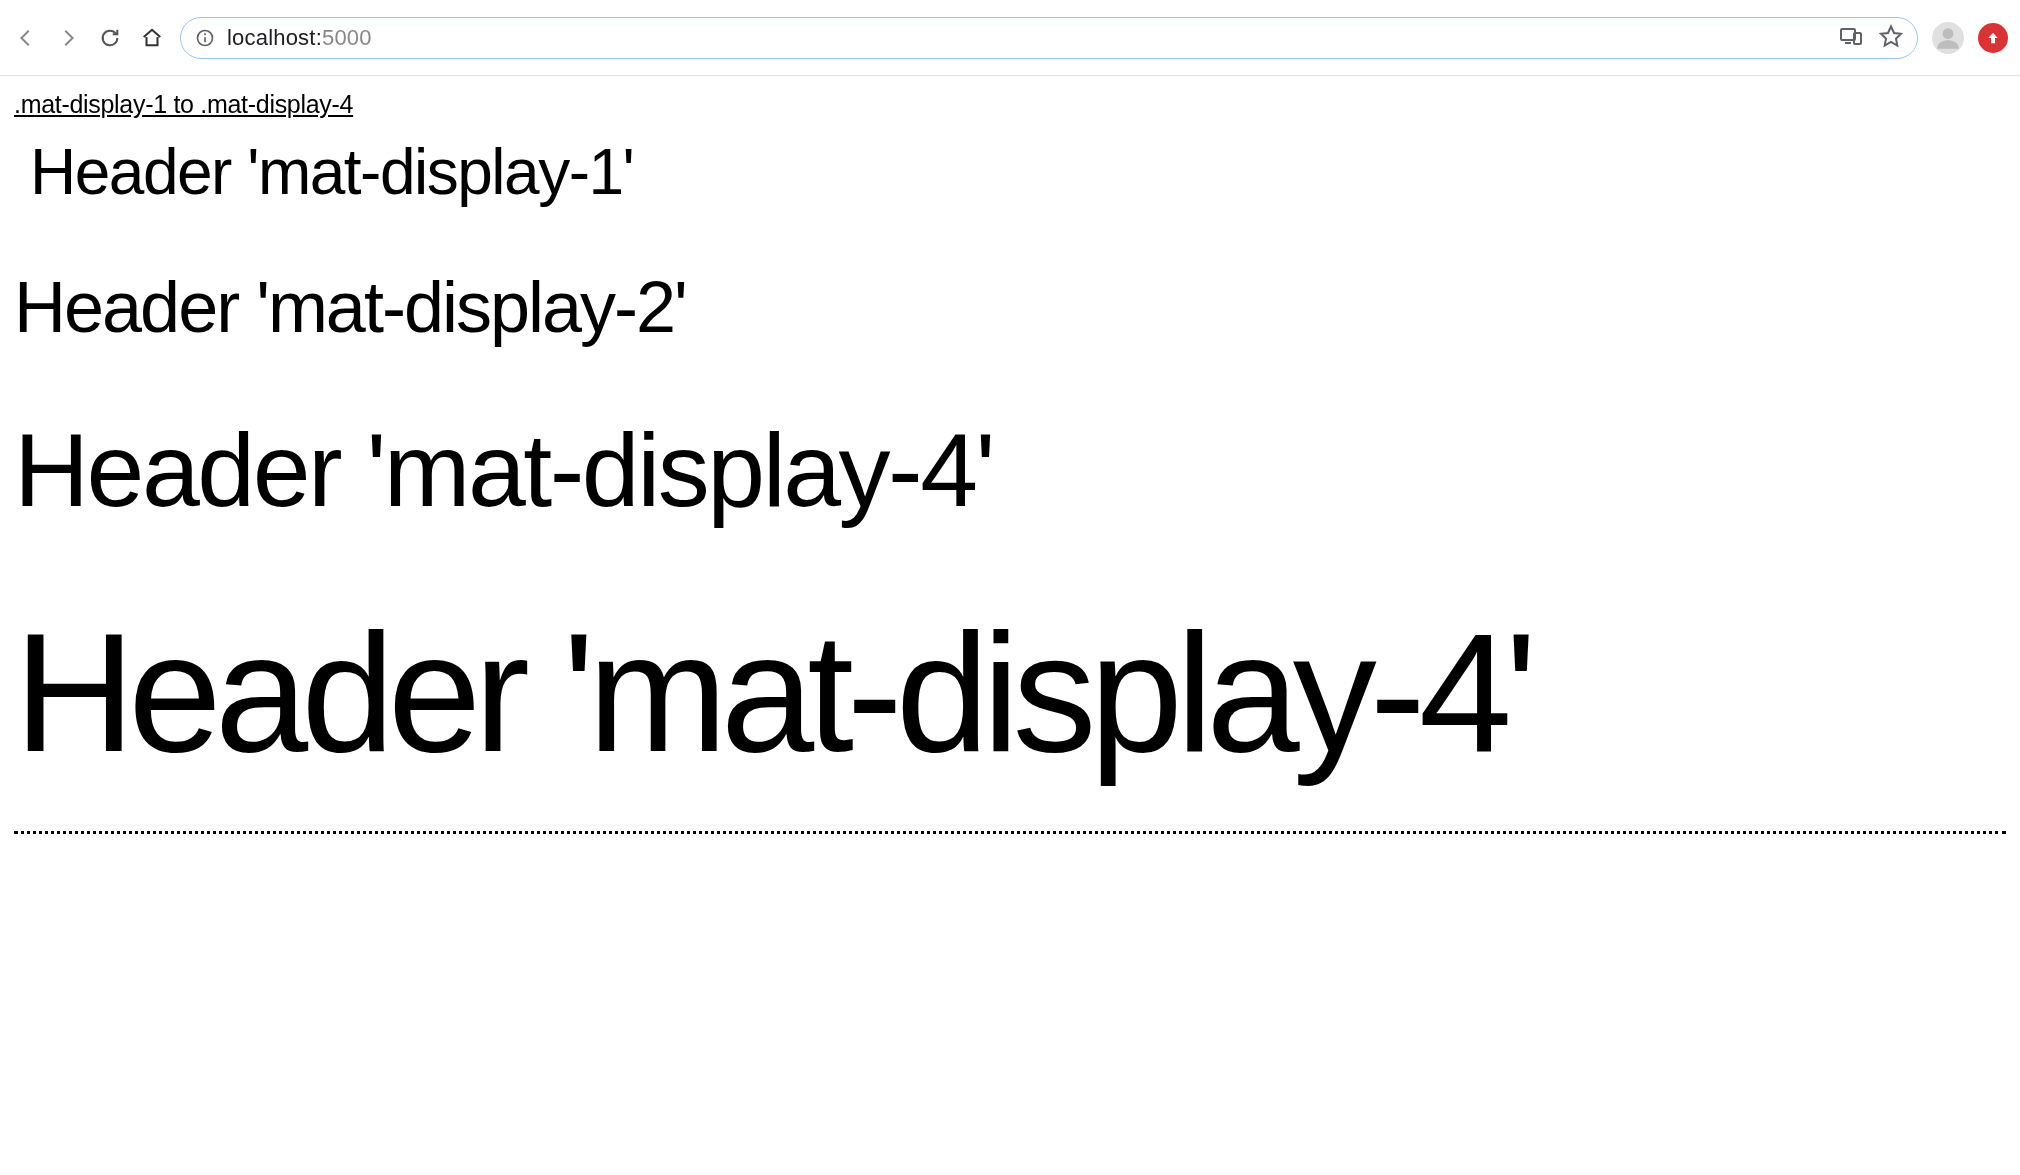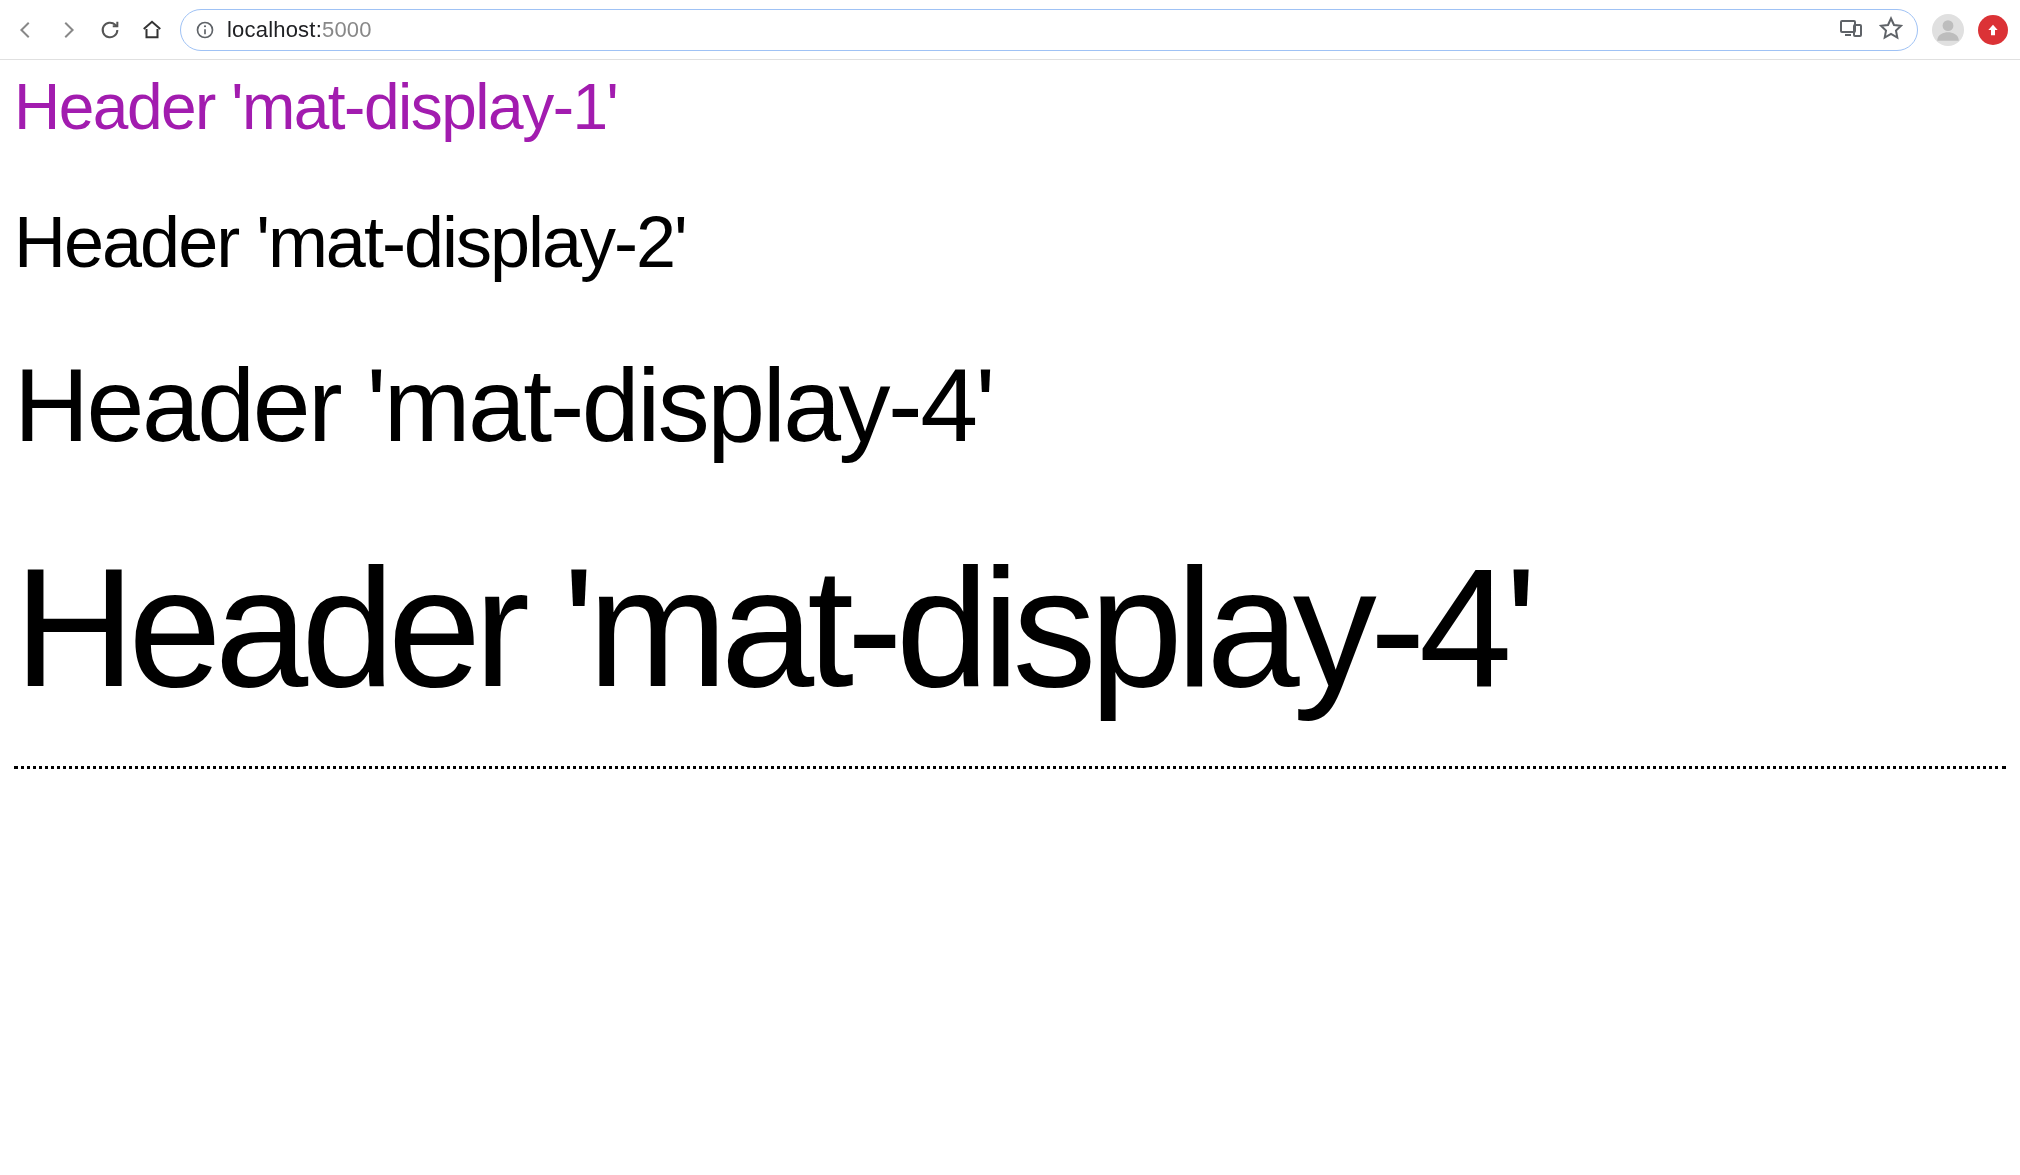--- a/index.html
+++ b/index.html
@@ -13,21 +13,21 @@
       width: 2020px;
     }
     
     .browser-toolbar {
       display: flex;
       align-items: center;
       padding: 8px 12px;
       background: #fff;
       border-bottom: 1px solid #e0e0e0;
       gap: 14px;
-      height: 60px;
+      height: 76px;
     }
     .nav-btn {
       width: 28px;
       height: 28px;
       display: flex;
       align-items: center;
       justify-content: center;
       cursor: pointer;
       color: #888;
       border-radius: 50%;
@@ -122,22 +122,22 @@
       font-size: 25px;
       text-decoration: underline;
       color: #000;
       margin-bottom: 20px;
       letter-spacing: -0.3px;
     }
     .mat-display-1 {
       font-size: 64px;
       font-weight: 400;
       letter-spacing: -1.5px;
-      margin: 0 0 64px 0;
-      color: #a21caf;
+      margin: 0 0 64px 16px;
+      color: #000000;
       line-height: 1.05;
     }
     .mat-display-2 {
       font-size: 72px;
       font-weight: 400;
       letter-spacing: -2px;
       margin: 0 0 70px 0;
       color: #000;
       line-height: 1.05;
     }
@@ -225,20 +225,21 @@
   </div>
 
   <div class="ext-badge">
     <svg viewBox="0 0 24 24">
       <path d="M12 4 L19 12 L15 12 L15 20 L9 20 L9 12 L5 12 Z"></path>
     </svg>
   </div>
 </div>
 
 <div class="page-content">
+  <div class="section-title">.mat-display-1 to .mat-display-4</div>
 
   <h1 class="mat-display-1">Header 'mat-display-1'</h1>
   <h1 class="mat-display-2">Header 'mat-display-2'</h1>
   <h1 class="mat-display-3">Header 'mat-display-4'</h1>
   <h1 class="mat-display-4">Header 'mat-display-4'</h1>
 </div>
 
 <hr class="dotted-sep">
 
 </body></html>

